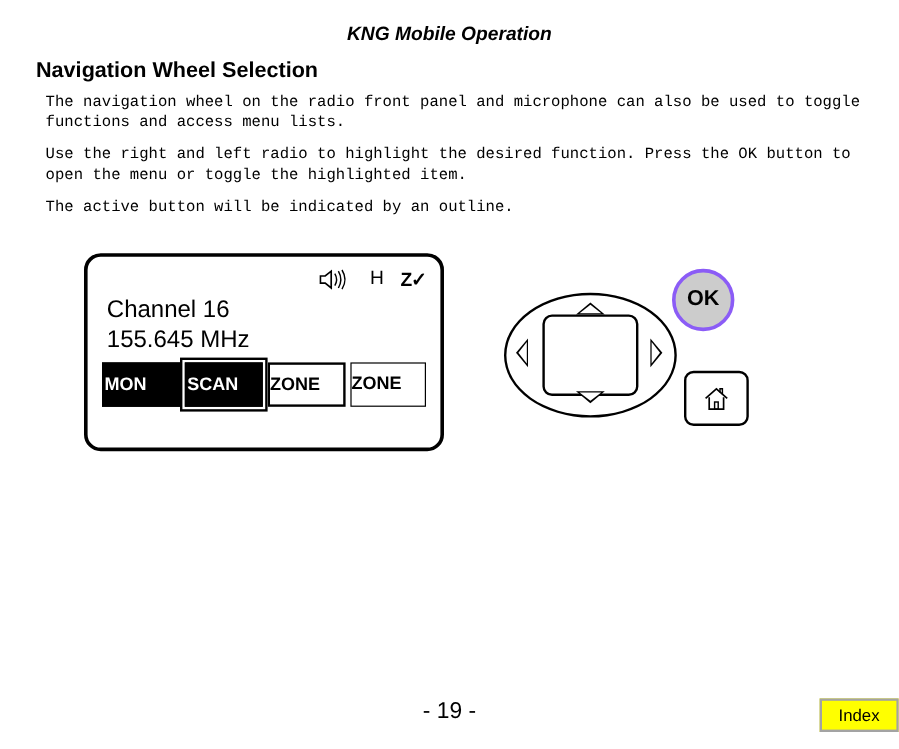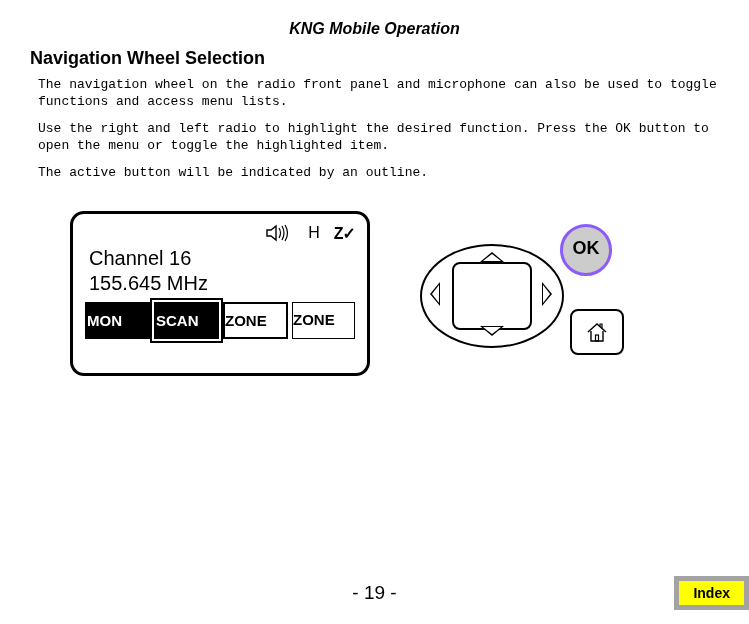--- a/index.html
+++ b/index.html
@@ -184,22 +184,22 @@
     bottom: 20px;
     left: 0; right: 0;
     text-align: center;
     font-size: 19px;
   }
   .index-tab {
     position: absolute;
     bottom: 14px;
     right: 0;
     background: #ffff00;
-    border: 5px solid #a3a3a3;
-    font-weight: bold;
+    border: 2px solid #a3a3a3;
+    font-weight: normal;
     font-size: 14px;
     padding: 4px 14px;
   }
 </style>
 </head>
 <body>
 
 <div class="header-right">KNG Mobile Operation</div>
 
 <h2>Navigation Wheel Selection</h2>

